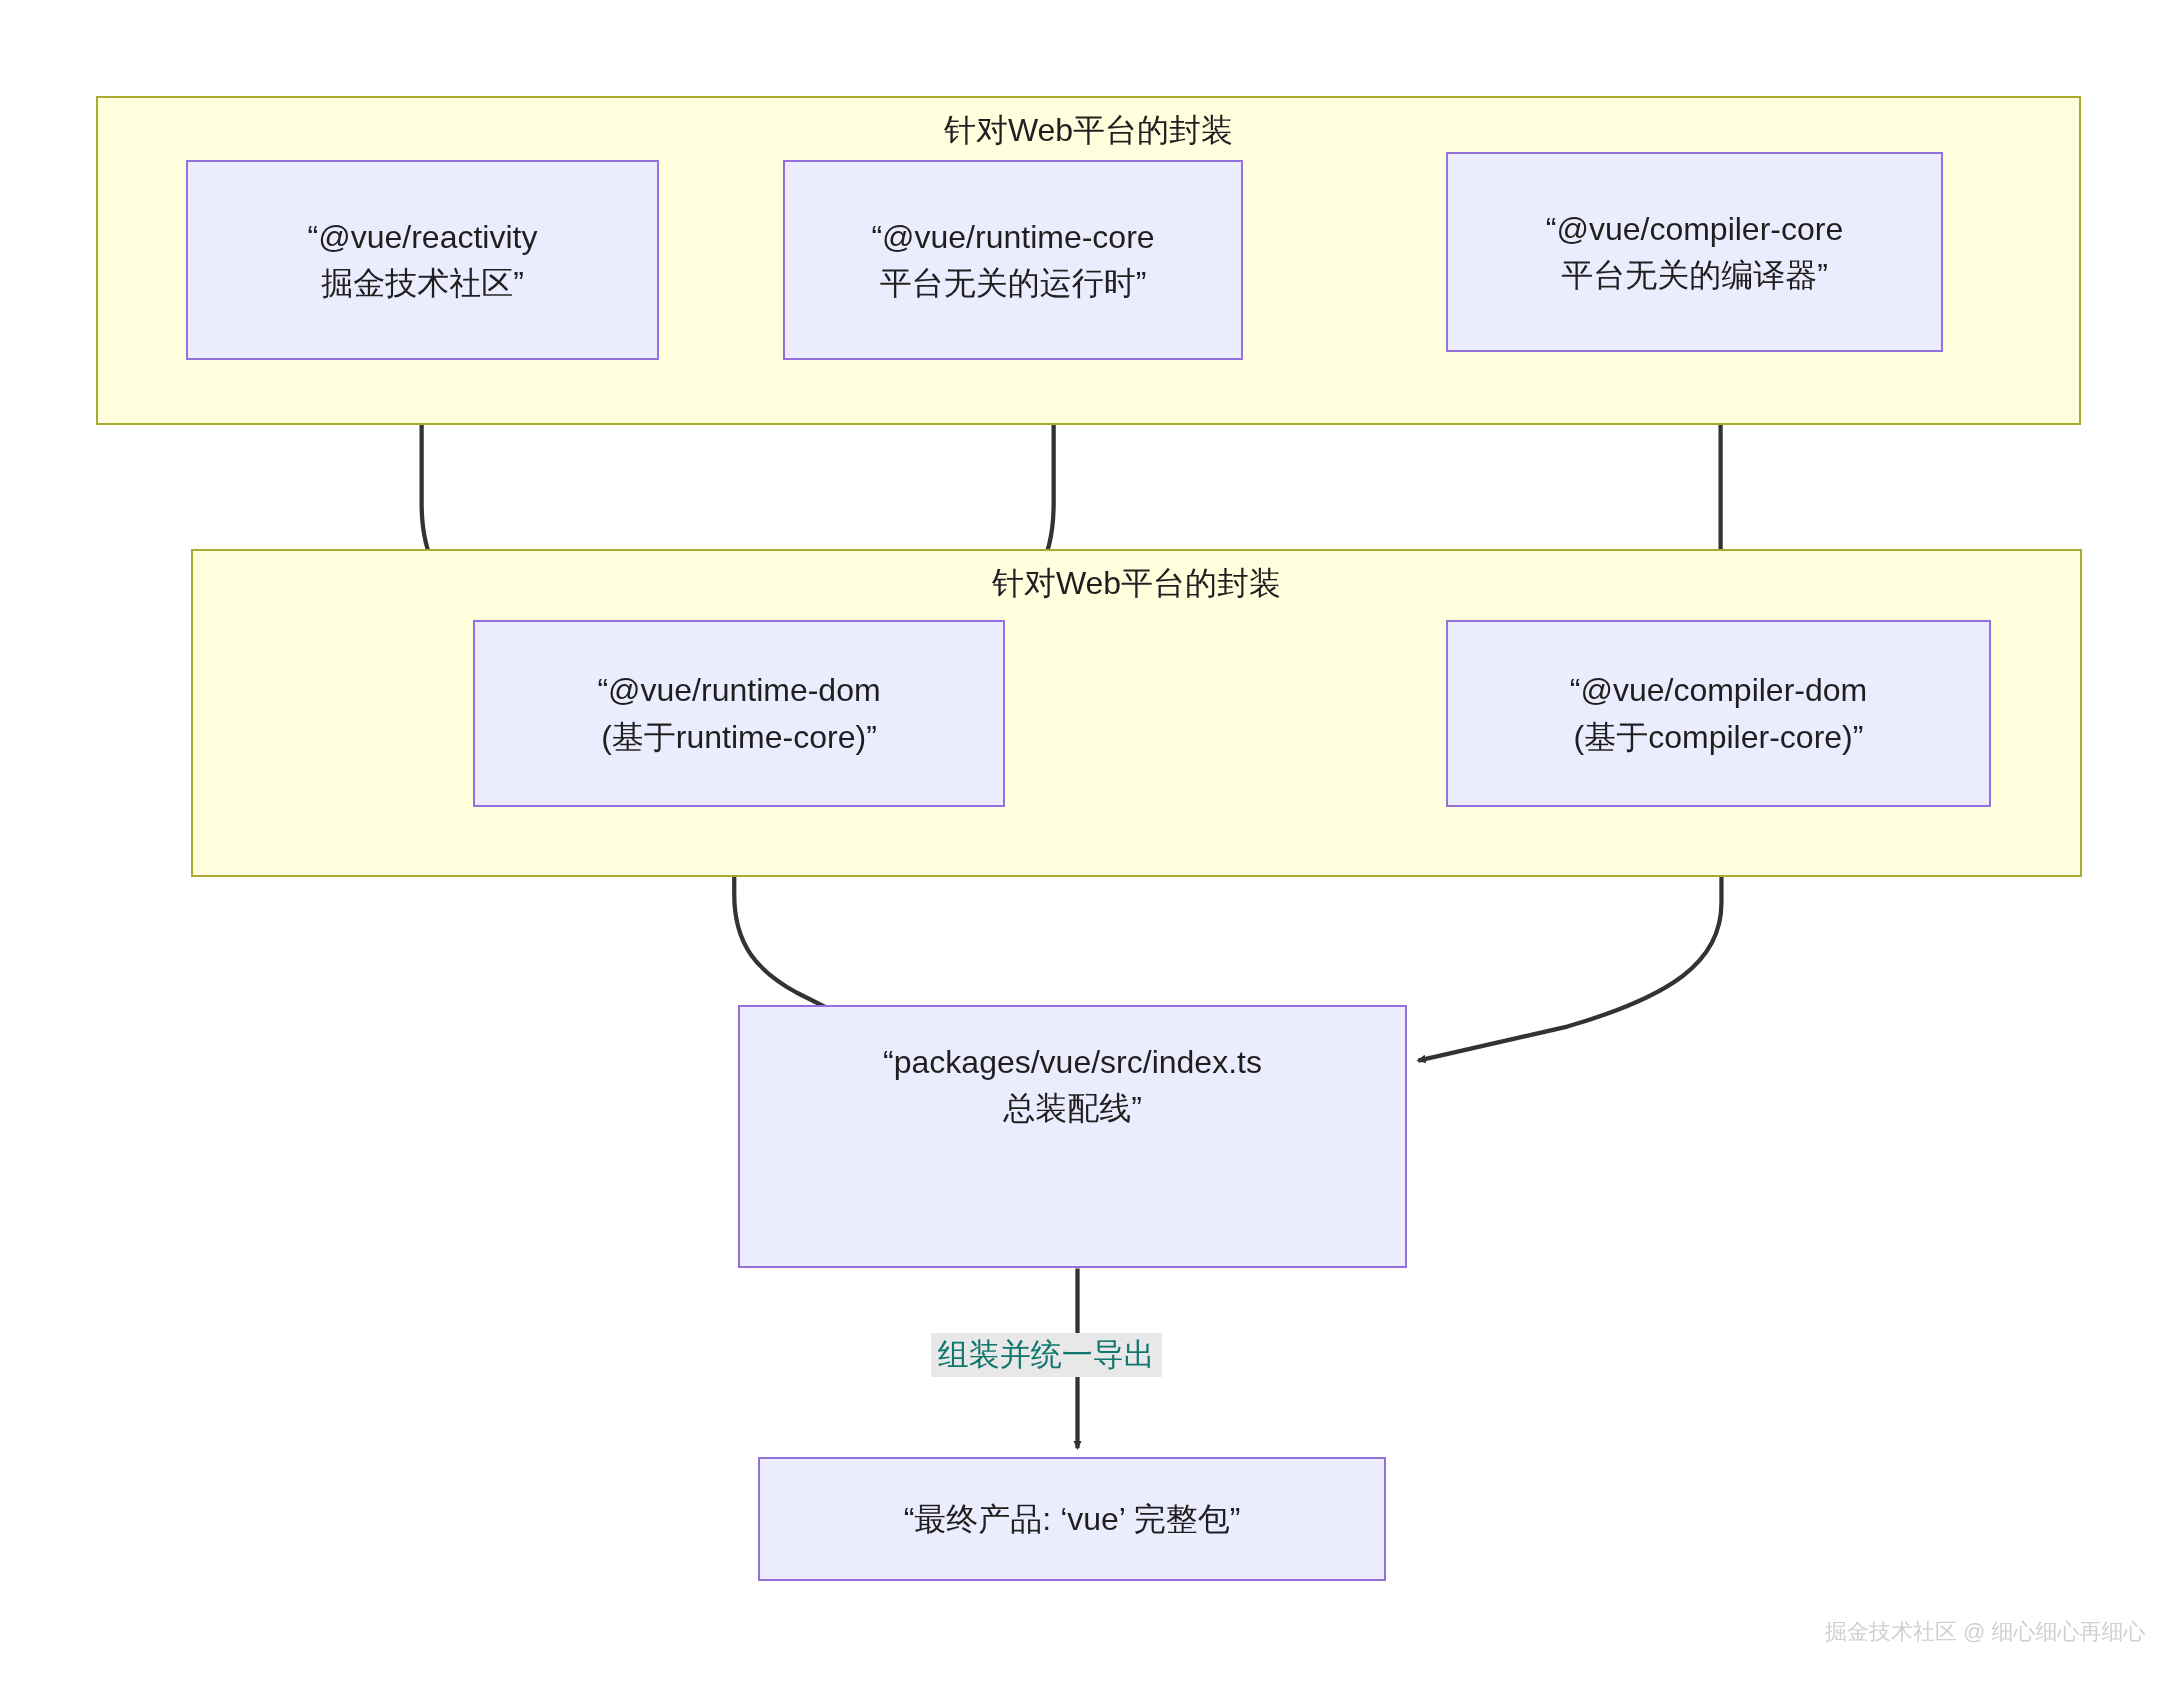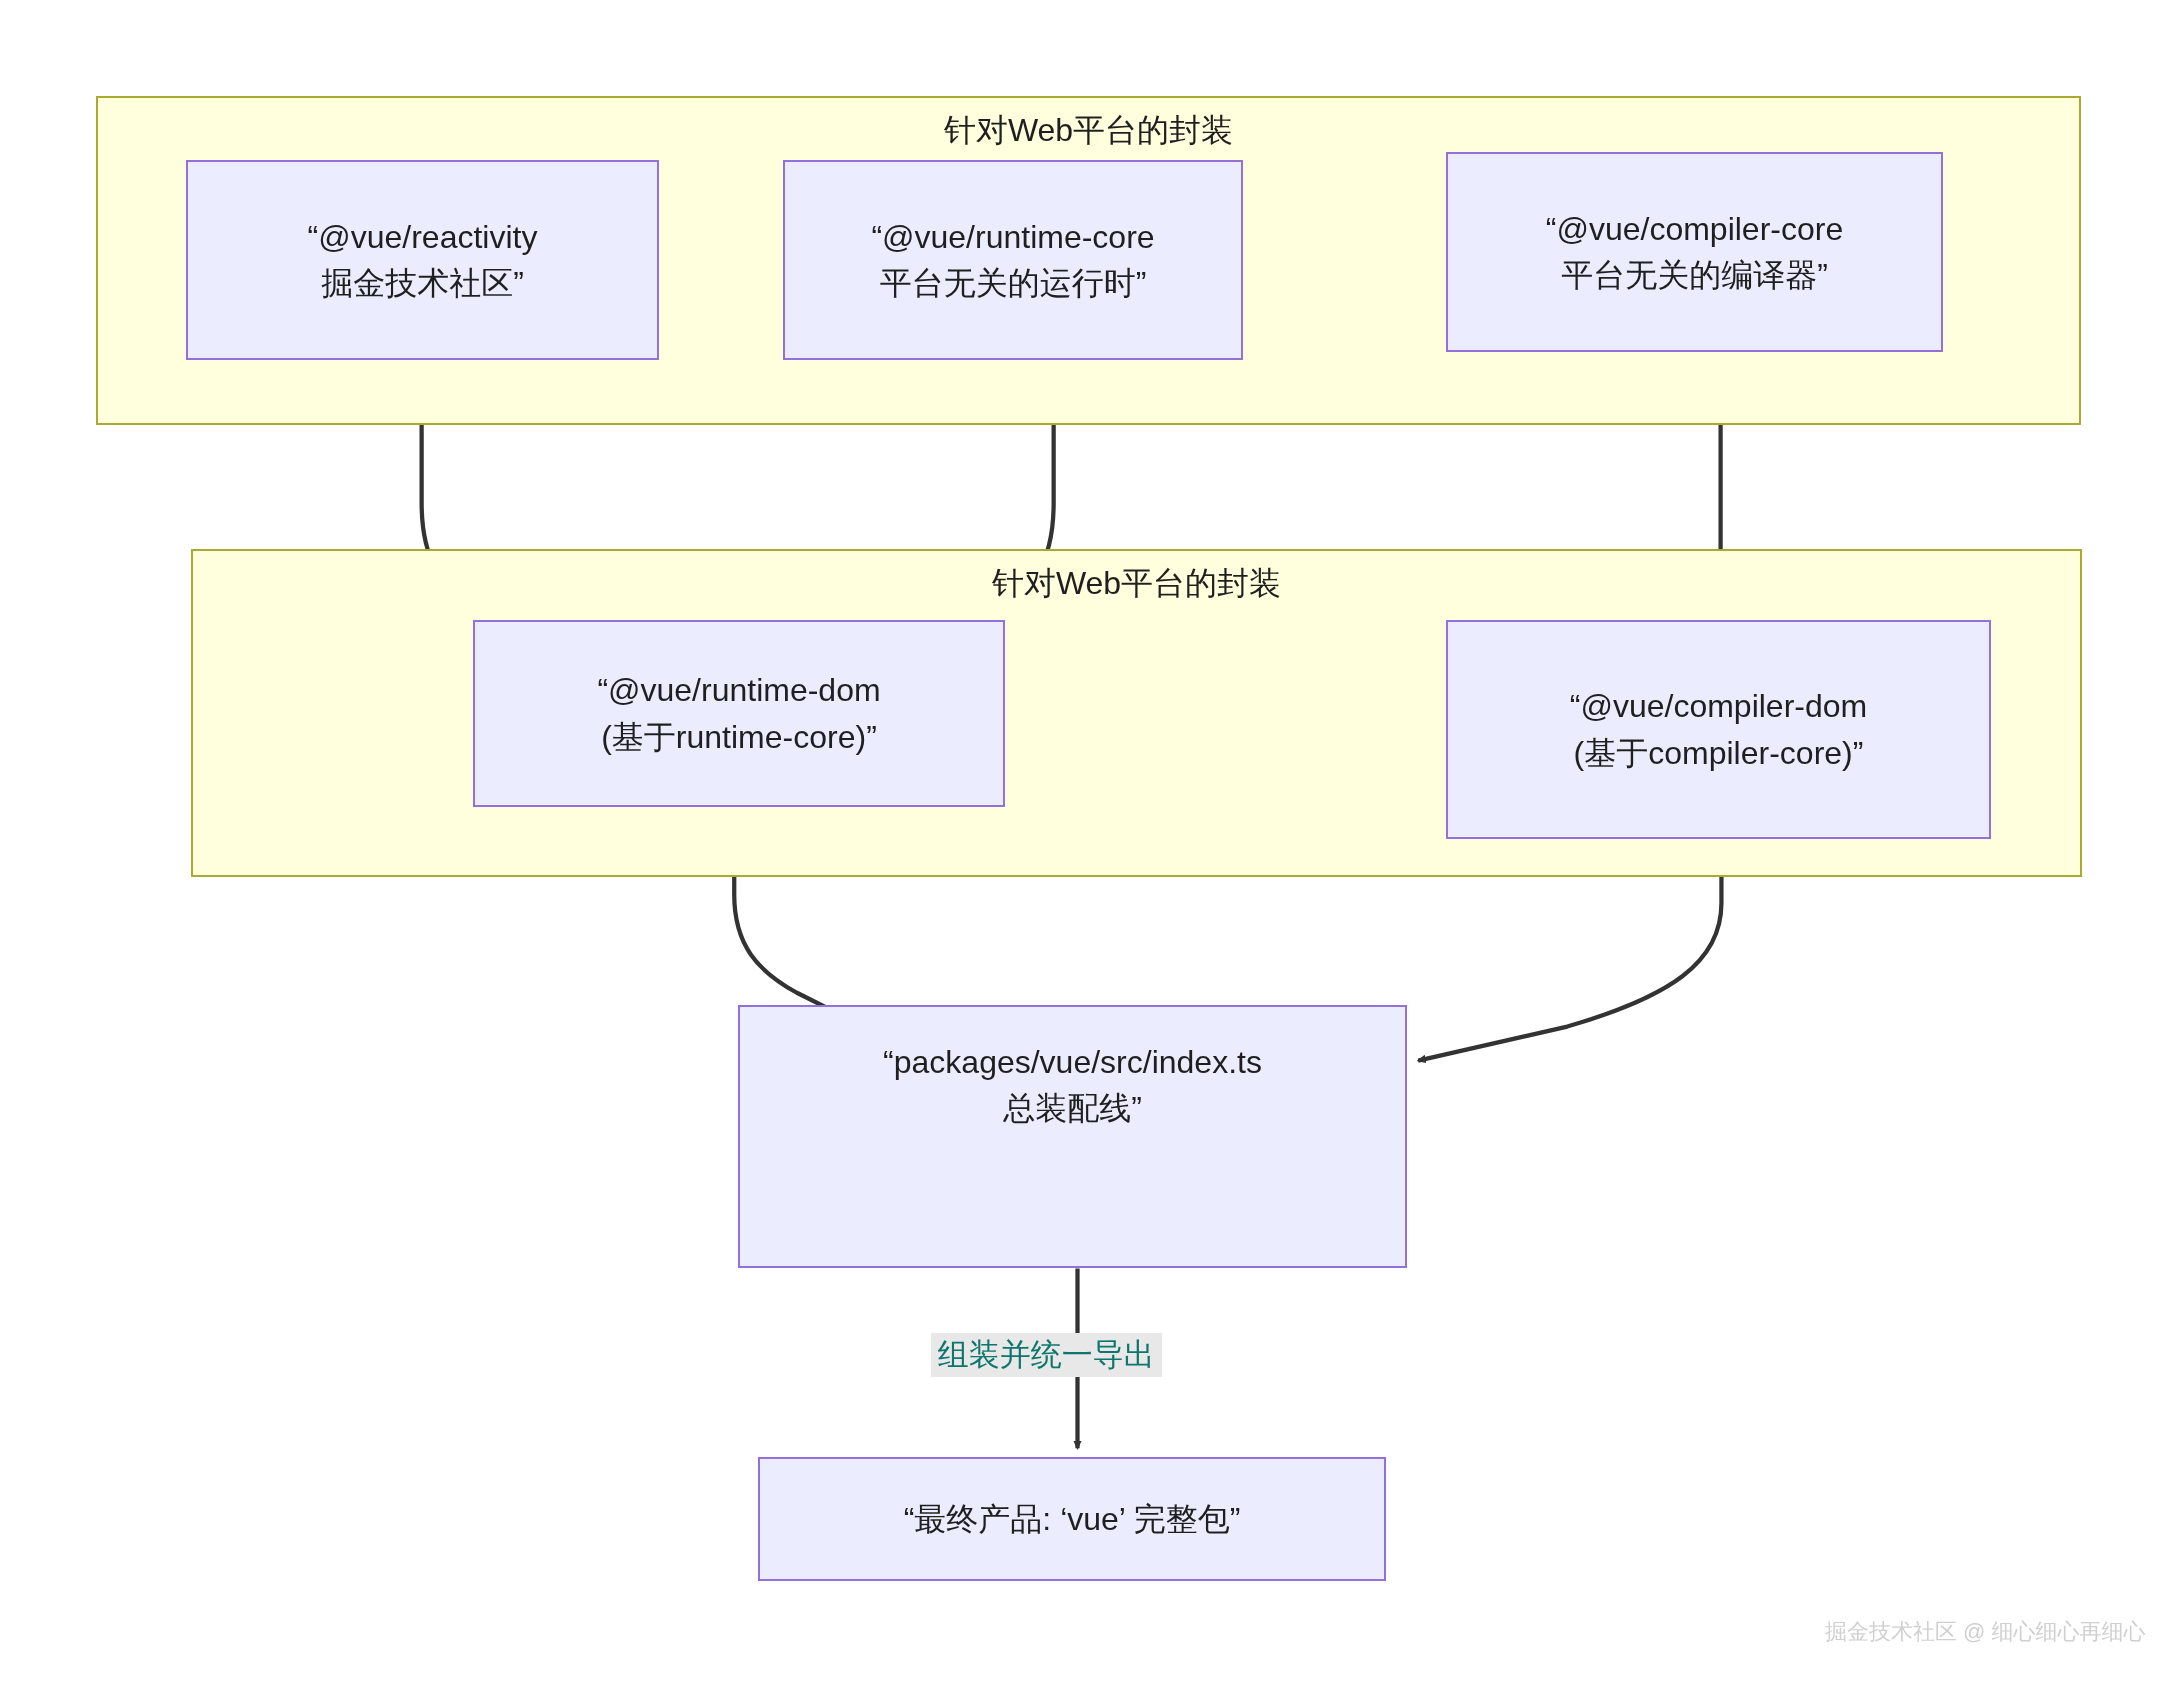--- a/index.html
+++ b/index.html
@@ -127,21 +127,21 @@
   <div class="node" style="left:1446px; top:152px; width:497px; height:200px;">
     <div class="node-line">“@vue/compiler-core</div>
     <div class="node-line">平台无关的编译器”</div>
   </div>
 
   <div class="node" style="left:473px; top:620px; width:532px; height:187px;">
     <div class="node-line">“@vue/runtime-dom</div>
     <div class="node-line">(基于runtime-core)”</div>
   </div>
 
-  <div class="node" style="left:1446px; top:620px; width:545px; height:219px;">
+  <div class="node" style="left:1446px; top:620px; width:545px; height:187px;">
     <div class="node-line">“@vue/compiler-dom</div>
     <div class="node-line">(基于compiler-core)”</div>
   </div>
 
   <div class="node assembly" style="left:738px; top:1005px; width:669px; height:263px;">
     <div class="node-line">“packages/vue/src/index.ts</div>
     <div class="node-line">总装配线”</div>
   </div>
 
   <div class="edge-label" style="left:931px; top:1333px;">组装并统一导出</div>

